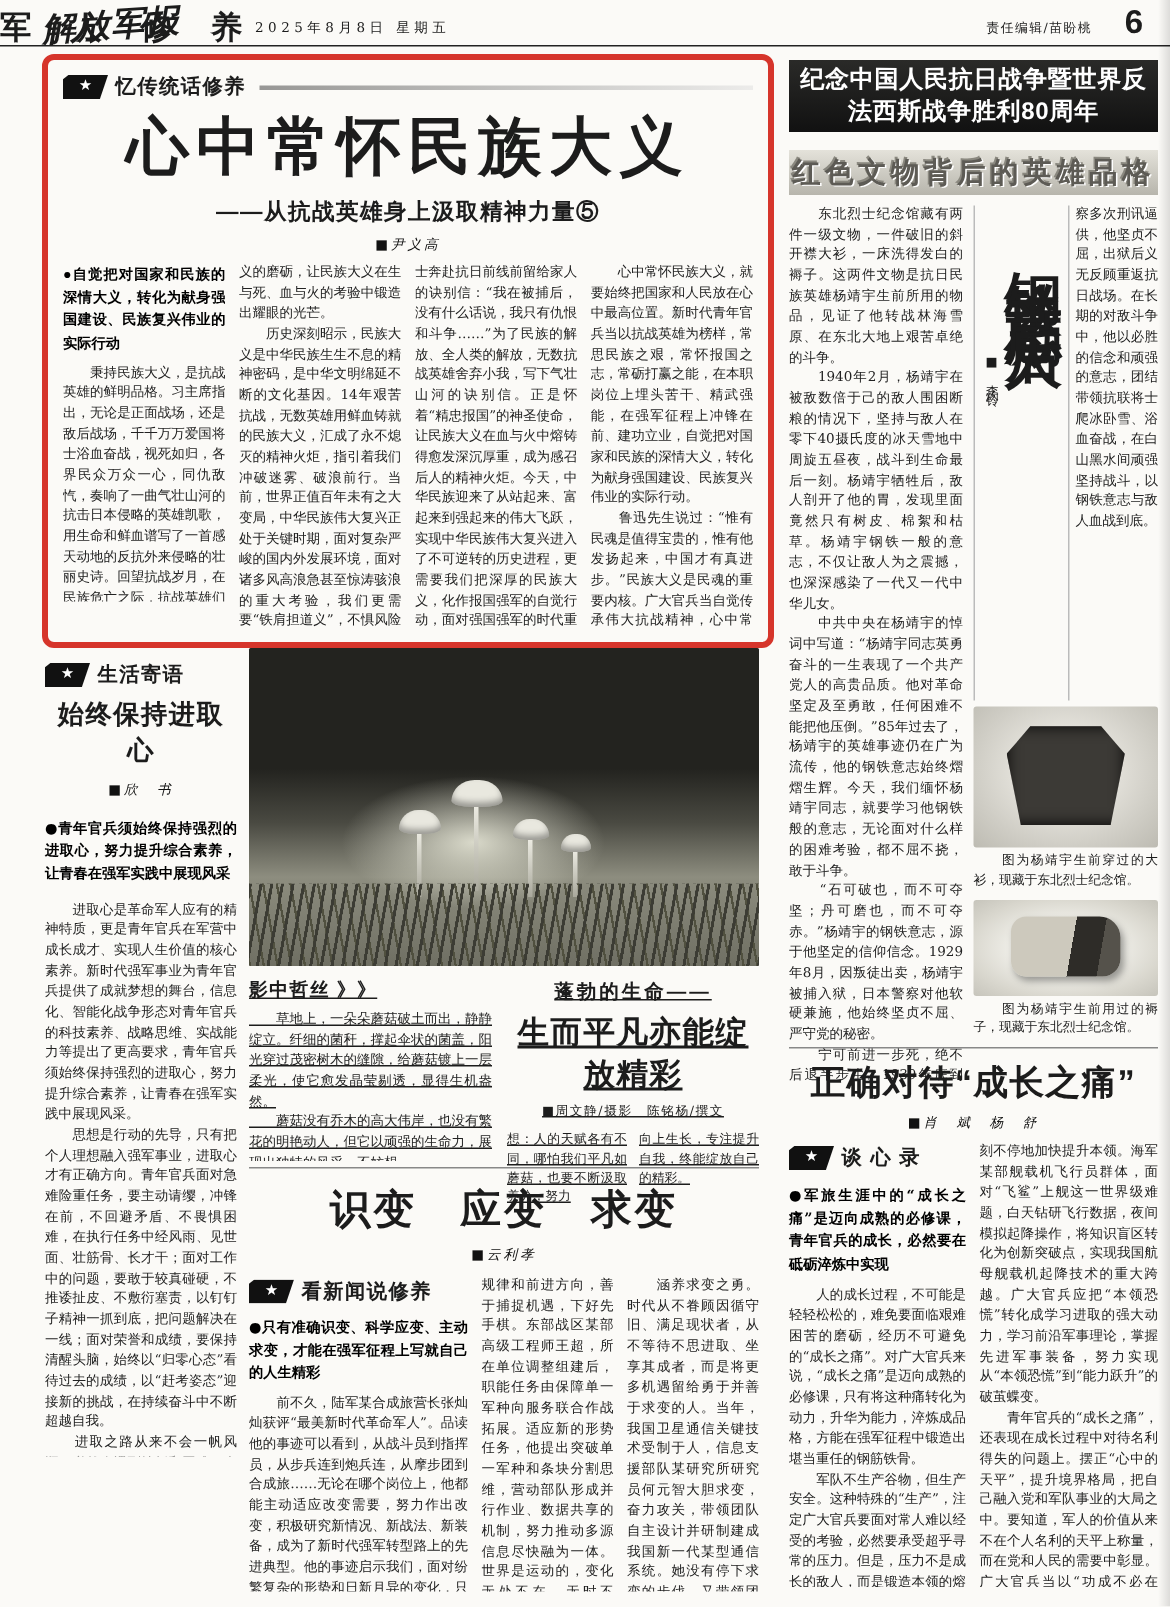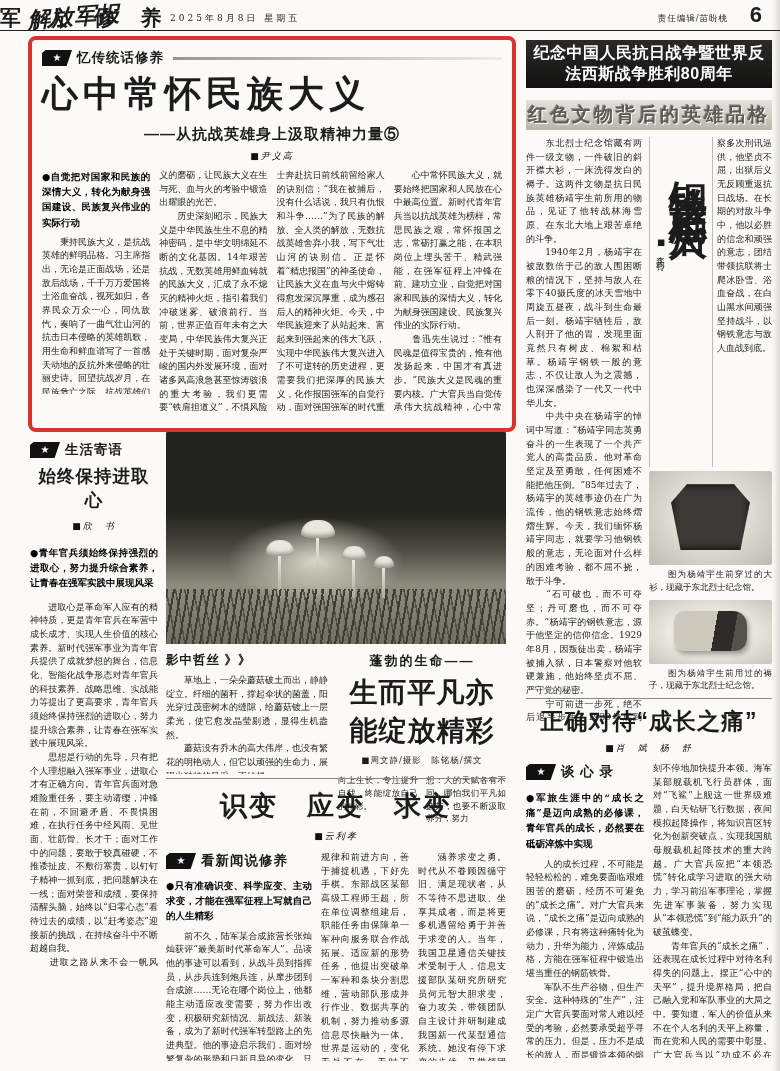--- a/index.html
+++ b/index.html
@@ -33,21 +33,21 @@
   
   .bodytext { font-size:9px; line-height:1.52; text-align:justify; white-space:pre-line;
     overflow:hidden; color:#222;}
   .lead { font-weight:bold; font-size:9.5px; line-height:1.6; text-align:justify; color:#000;
     white-space:pre-line;}
   .byline { font-size:9px; text-align:center; letter-spacing:2px; color:#111;font-style:italic;}
   .caption { font-size:8.5px; line-height:1.5; text-align:justify; }
   
   .main-box { position:absolute; left:28px; top:36px; width:488px; height:396px;
     border:4px solid #d6352b; border-radius:8px; padding:8px 10px 6px 10px; background:#fbfaf7;}
-  .main-headline { text-align:left; font-size:36px; font-weight:900; letter-spacing:5px;
+  .main-headline { text-align:center; font-size:42px; font-weight:900; letter-spacing:5px;
     font-family:"Liberation Sans",sans-serif; margin-top:2px;}
   .main-sub { text-align:center; font-size:15px; font-weight:900; letter-spacing:1px;
     font-family:"Liberation Sans",sans-serif; margin-top:6px;}
   .main-byline { margin-top:6px; margin-bottom:6px;}
   .main-cols { display:flex; gap:9px; height:242px; }
   .main-col { flex:1; overflow:hidden;}
   
   .hero { position:absolute; left:526px; top:40px; width:246px; height:652px;}
   .hero-banner { background:linear-gradient(#2a2a28,#111); color:#fff; text-align:center;
     font-size:16px; font-weight:bold; letter-spacing:.5px; padding:3px 0;
@@ -87,38 +87,38 @@
   .growth-colL .bodytext { flex:1;}
   .growth-colR { flex:1; overflow:hidden;}
   
   .life { position:absolute; left:30px; top:440px; width:128px; height:566px;}
   .life-headline { text-align:center; font-size:17.5px; font-weight:900; letter-spacing:1px;
     font-family:"Liberation Sans",sans-serif; margin-top:4px;}
   .life-byline { margin-top:8px;}
   .life .lead { margin:12px 0 10px 0;}
   .life .bodytext { height:370px;}
   
-  .feature { position:absolute; left:166px; top:432px; width:340px;}
+  .feature { position:absolute; left:166px; top:432px; width:340px;text-decoration:underline;}
   .photo { width:340px; height:212px; position:relative; overflow:hidden; border-radius:1px;
     background:linear-gradient(#23231f 0 38%, #4a4a42 55%, #8d8d7f 72%, #6f6f63 100%);}
   .photo .glow { position:absolute; left:18%; top:40%; width:52%; height:42%;
     background:radial-gradient(ellipse, rgba(238,238,222,.85), rgba(238,238,222,0) 70%);}
   .mush { position:absolute; background:#e9e8df; }
   .mush-cap { border-radius:50% 50% 45% 45%/85% 85% 25% 25%; box-shadow:inset 0 -3px 4px rgba(0,0,0,.35);}
   .mush-stem { width:3px; background:linear-gradient(#f2f1e8,#a9a89c); }
   .grass { position:absolute; bottom:0; left:0; width:100%; height:26%;
     background:repeating-linear-gradient(100deg,#3c3c34 0 2px,transparent 2px 7px),
                repeating-linear-gradient(80deg,#50503f 0 1.5px,transparent 1.5px 9px);}
   .feature-under { display:flex; gap:10px; margin-top:8px; height:126px;}
   .essay-col { width:162px; flex:0 0 162px;}
   .essay-col .bodytext{ height:100px;}
   .feat-badge-label { font-weight:900; font-size:12.5px; font-family:"Liberation Sans",sans-serif; letter-spacing:1px;}
   .cap-col { flex:1; text-align:center;}
   .cap-kicker { font-weight:900; font-size:13px; font-family:"Liberation Sans",sans-serif; letter-spacing:2px;}
-  .cap-title { font-weight:900; font-size:28px; font-family:"Liberation Sans",sans-serif; letter-spacing:1px; margin-top:4px;}
+  .cap-title { font-weight:900; font-size:21px; font-family:"Liberation Sans",sans-serif; letter-spacing:1px; margin-top:4px;}
   .cap-credit { font-size:8.5px; margin-top:5px; letter-spacing:1px;}
   .cap-cols { display:flex; gap:8px; margin-top:7px; text-align:justify;}
   .cap-cols .caption{ flex:1;}
   .feature-divider { position:absolute; left:166px; top:778px; width:340px; border-top:.5px solid #888;}
   
   .change { position:absolute; left:166px; top:788px; width:340px; height:278px;}
   .change-headline { text-align:center; font-size:27px; font-weight:900; letter-spacing:2px;
     font-family:"Liberation Sans",sans-serif;}
   .change-byline { margin-top:6px; margin-bottom:8px;}
   .change-cols { display:flex; gap:9px; height:210px;}
@@ -142,21 +142,21 @@
   <div class="badge">
     <span class="badge-icon">★</span>
     <span class="badge-label">忆传统话修养</span>
     <span class="badge-rule"></span>
   </div>
   <div class="main-headline">心中常怀民族大义</div>
   <div class="main-sub">——从抗战英雄身上汲取精神力量⑤</div>
   <div class="byline main-byline">■尹义高</div>
   <div class="main-cols">
     <div class="main-col">
-      <div class="lead" style="margin-bottom:6px;">●自觉把对国家和民族的深情大义，转化为献身强国建设、民族复兴伟业的实际行动</div>
+      <div class="lead" style="margin-bottom:6px;font-family:Liberation Mono, monospace;">●自觉把对国家和民族的深情大义，转化为献身强国建设、民族复兴伟业的实际行动</div>
       <div class="bodytext" style="height:158px;">　　秉持民族大义，是抗战英雄的鲜明品格。习主席指出，无论是正面战场，还是敌后战场，千千万万爱国将士浴血奋战，视死如归，各界民众万众一心，同仇敌忾，奏响了一曲气壮山河的抗击日本侵略的英雄凯歌，用生命和鲜血谱写了一首感天动地的反抗外来侵略的壮丽史诗。回望抗战岁月，在民族危亡之际，抗战英雄们以民族大义为重，舍小家顾大家，舍小我赴国难，挺起了顽强不屈的民族脊梁。
 　　“义之所在，身必赴之。”孟子有言：“生，亦我所欲也；义，亦我所欲也。二者不可得兼，舍生而取义者也。”千百年来，舍生取义的价值追求早已融入中华民族的血脉，正是经历了血与火</div>
     </div>
     <div class="main-col bodytext">义的磨砺，让民族大义在生与死、血与火的考验中锻造出耀眼的光芒。
 　　历史深刻昭示，民族大义是中华民族生生不息的精神密码，是中华文明绵延不断的文化基因。14年艰苦抗战，无数英雄用鲜血铸就的民族大义，汇成了永不熄灭的精神火炬，指引着我们冲破迷雾、破浪前行。当前，世界正值百年未有之大变局，中华民族伟大复兴正处于关键时期，面对复杂严峻的国内外发展环境，面对诸多风高浪急甚至惊涛骇浪的重大考验，我们更需要“铁肩担道义”，不惧风险挑战，挺身强国建设、民族复兴，大义之中有大忠，大义之中有大勇。在民族伟大复兴的壮阔征程上，凡</div>
     <div class="main-col bodytext">士奔赴抗日前线前留给家人的诀别信：“我在被捕后，没有什么话说，我只有仇恨和斗争……”为了民族的解放、全人类的解放，无数抗战英雄舍弃小我，写下气壮山河的诀别信。正是怀着“精忠报国”的神圣使命，让民族大义在血与火中熔铸得愈发深沉厚重，成为感召后人的精神火炬。今天，中华民族迎来了从站起来、富起来到强起来的伟大飞跃，实现中华民族伟大复兴进入了不可逆转的历史进程，更需要我们把深厚的民族大义，化作报国强军的自觉行动，面对强国强军的时代重任，始终站稳立场、明辨是非，敢于斗争。</div>
     <div class="main-col bodytext">　　心中常怀民族大义，就要始终把国家和人民放在心中最高位置。新时代青年官兵当以抗战英雄为榜样，常思民族之艰，常怀报国之志，常砺打赢之能，在本职岗位上埋头苦干、精武强能，在强军征程上冲锋在前、建功立业，自觉把对国家和民族的深情大义，转化为献身强国建设、民族复兴伟业的实际行动。
 　　鲁迅先生说过：“惟有民魂是值得宝贵的，惟有他发扬起来，中国才有真进步。”民族大义是民魂的重要内核。广大官兵当自觉传承伟大抗战精神，心中常怀“国之大者”，让民族大义在新时代绽放更加夺目的光彩，汇聚起实现中华民族伟大复兴的磅礴力量。</div>
   </div>
 </div>
@@ -242,22 +242,22 @@
     <div class="essay-col">
       <div class="feat-badge-label" style="margin-bottom:5px;">影中哲丝 》》</div>
       <div class="bodytext">　　草地上，一朵朵蘑菇破土而出，静静绽立。纤细的菌秆，撑起伞状的菌盖，阳光穿过茂密树木的缝隙，给蘑菇镀上一层柔光，使它愈发晶莹剔透，显得生机盎然。
 　　蘑菇没有乔木的高大伟岸，也没有繁花的明艳动人，但它以顽强的生命力，展现出独特的风采。不妨想</div>
     </div>
     <div class="cap-col">
       <div class="cap-kicker">蓬勃的生命——</div>
       <div class="cap-title">生而平凡亦能绽放精彩</div>
       <div class="cap-credit">■周文静/摄影　陈铭杨/撰文</div>
       <div class="cap-cols">
+        <div class="caption">想：人的天赋各有不同，哪怕我们平凡如蘑菇，也要不断汲取养分，努力</div>
         <div class="caption">向上生长，专注提升自我，终能绽放自己的精彩。</div>
-        <div class="caption">想：人的天赋各有不同，哪怕我们平凡如蘑菇，也要不断汲取养分，努力</div>
       </div>
     </div>
   </div>
 </div>
 <div class="feature-divider"></div>
 
 <div class="change">
   <div class="change-headline">识变　应变　求变</div>
   <div class="byline change-byline">■云利孝</div>
   <div class="change-cols">

